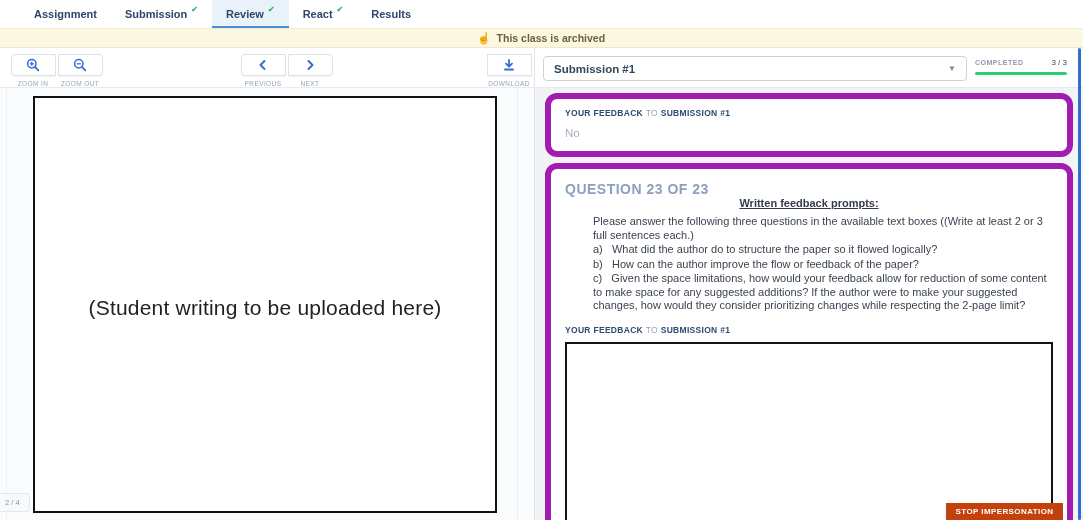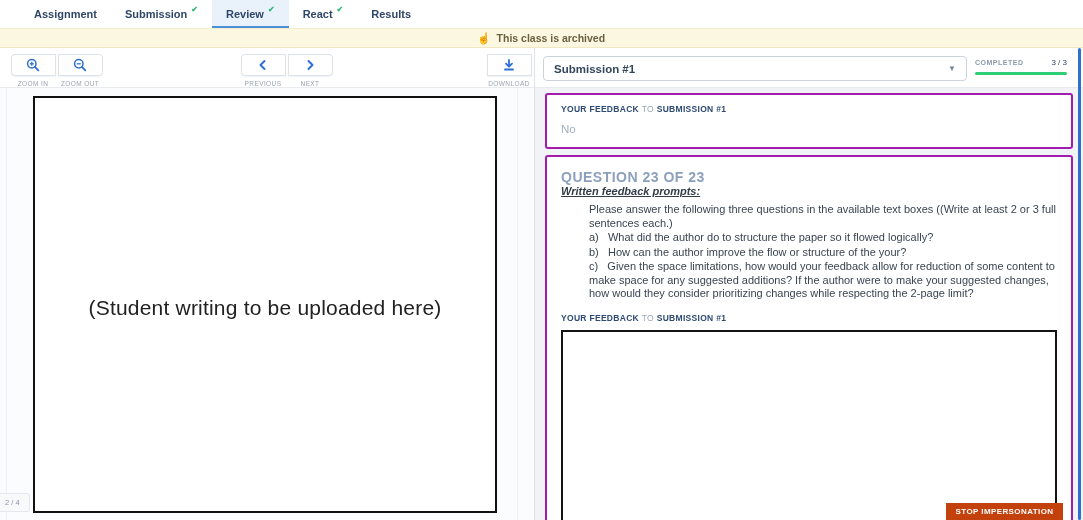--- a/index.html
+++ b/index.html
@@ -54,32 +54,32 @@
     border:1px solid #ccd3dc; border-radius:4px; display:flex; align-items:center; padding:0 10px; cursor:pointer; }
   .submission-select .sel-text { font-size:11.5px; font-weight:700; color:#33475b; }
   .submission-select .sel-chevron { margin-left:auto; font-size:8px; color:#7c8795; }
   .completed-block { position:absolute; left:440px; top:10px; width:92px; }
   .completed-row { display:flex; justify-content:space-between; align-items:baseline; }
   .completed-label { font-size:7px; letter-spacing:0.5px; color:#8e99aa; font-weight:700; }
   .completed-count { font-size:8px; font-weight:400; color:#2e4669; }
   .progress-bar { margin-top:5px; height:3px; border-radius:2px; background:#2dce74; }
 
   .rp-scroll { position:absolute; top:40px; left:0; right:0; bottom:0; overflow:hidden; padding:5px 10px 0 10px; }
-  .card { background:#fff; border:2px solid #a21caf; border-radius:3px; }
+  .card { background:#fff; border:6px solid #a21caf; border-radius:12px; }
   .card-rating { padding:9px 0 7px 0; margin-bottom:6px; }
   .fb-label { font-size:8.5px; letter-spacing:0.3px; color:#2d4a73; font-weight:700; }
   .fb-label .conn { color:#9aa5b5; font-weight:400; }
   .card-rating .fb-label { padding:0 14px; display:block; margin-bottom:4px; }
   .opt { padding:5px 14px; font-size:11.5px; cursor:pointer; }
   .opt-no { color:#a3b0c0; }
   .opt-yes { color:#2e4a73; background:#edf4fb; }
 
   .card-question { padding:12px 14px 8px 14px; }
   .q-number { font-size:14px; letter-spacing:0.5px; color:#8ba0bd; font-weight:700; }
-  .q-title { font-size:11px; font-weight:700; font-style:italic; text-decoration:underline; color:#333c48; margin-bottom:6px; }
+  .q-title { font-size:11px; font-weight:700; text-decoration:underline; color:#333c48; margin-bottom:6px;text-align:center; }
   .q-text { font-size:11px; color:#3a4450; line-height:13.5px; white-space:pre-wrap;margin-left:28px; }
   .q-prompts { margin-top:1px; }
   .card-question .fb-label { display:block; margin-top:12px; margin-bottom:7px; }
   .answer-box { width:100%; height:203px; border:2px solid #141414; border-radius:0; background:#fff;
     resize:none; outline:none; font-family:"Liberation Sans",sans-serif; font-size:11px; padding:6px; }
 
   .stop-impersonation { position:absolute; right:20px; bottom:0; height:17px; width:117px; background:#c2410c;
     color:#fff; font-size:8px; font-weight:700; letter-spacing:0.4px; border:none; cursor:pointer;
     display:flex; align-items:center; justify-content:center; z-index:6; }
   .blue-scrollbar { position:absolute; right:2px; top:48px; bottom:0; width:3px; background:#2f6fd0; border-radius:2px; z-index:5; }
@@ -209,21 +209,21 @@
         <span>SUBMISSION #1</span>
       </span>
       <div class="opt opt-no">No</div>
     </div>
 
     <div class="card card-question">
       <div class="q-number">QUESTION 23 OF 23</div>
       <div class="q-title">Written feedback prompts:</div>
       <div class="q-text">Please answer the following three questions in the available text boxes ((Write at least 2 or 3 full sentences each.)</div>
       <div class="q-text q-prompts">a)   What did the author do to structure the paper so it flowed logically?</div>
-      <div class="q-text q-prompts">b)   How can the author improve the flow or structure of the your?</div>
+      <div class="q-text q-prompts">b)   How can the author improve the flow or feedback of the paper?</div>
       <div class="q-text q-prompts">c)   Given the space limitations, how would your feedback allow for reduction of some content to make space for any suggested additions? If the author were to make your suggested changes, how would they consider prioritizing changes while respecting the 2-page limit?</div>
       <span class="fb-label">
         <span>YOUR FEEDBACK</span>
         <span class="conn">TO</span>
         <span>SUBMISSION #1</span>
       </span>
       <textarea class="answer-box" style=""></textarea>
     </div>
 
   </div>

